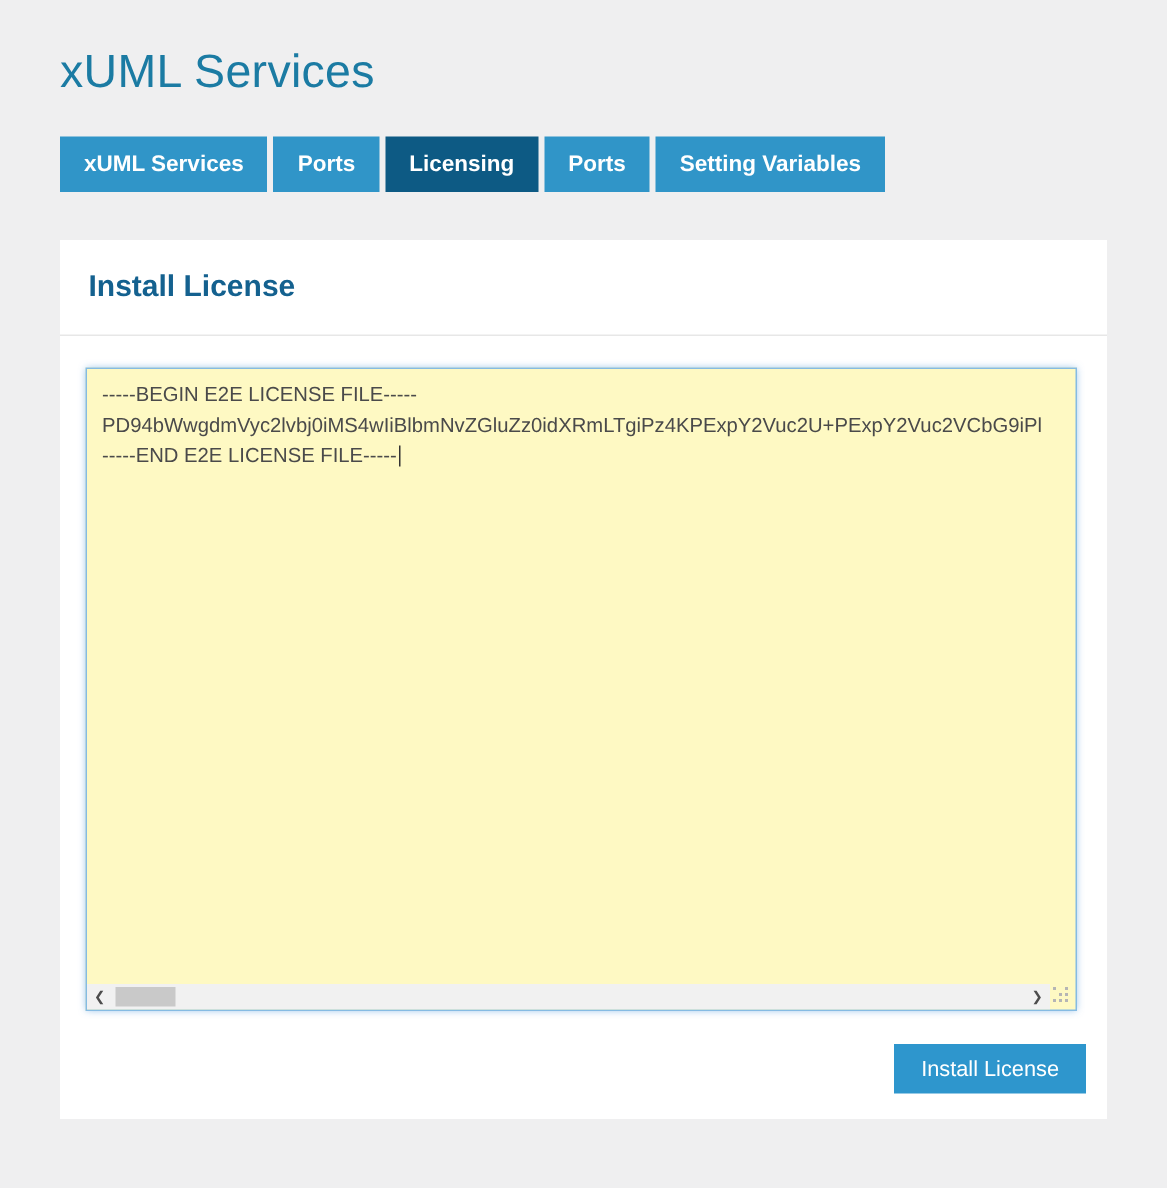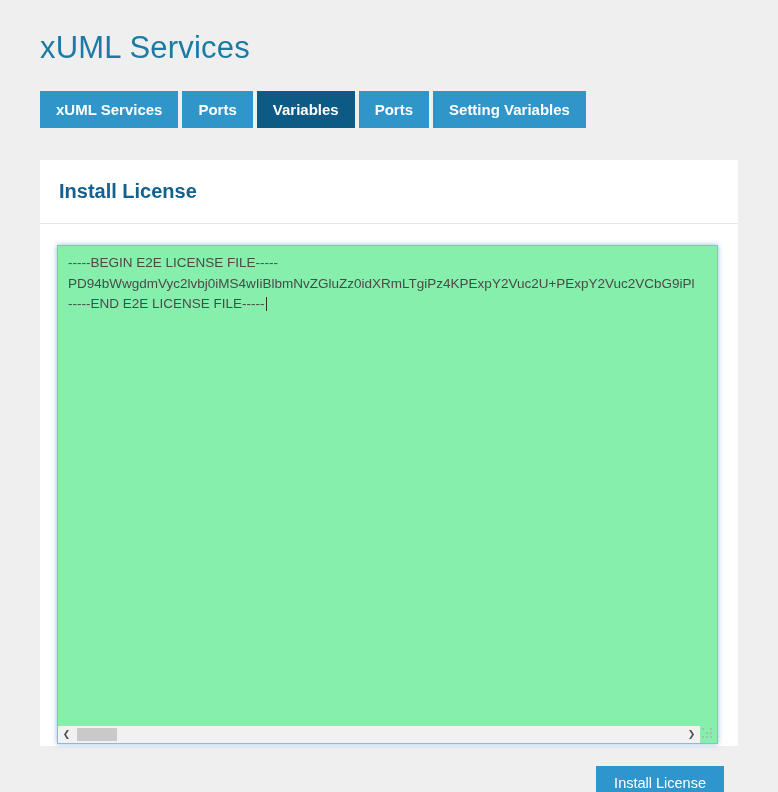--- a/index.html
+++ b/index.html
@@ -54,24 +54,24 @@
   .panel-heading {
     font-size:20px;
     font-weight:bold;
     color:#14618f;
   }
 
   
   .license-box {
     position:relative;
     margin:21px 20px 12px 17px;
-    height:499px;
+    height:429px;
     border:1px solid #85bbe3;
     box-shadow:0 0 5px rgba(110,170,225,0.75);
-    background:#86efac;
+    background:#fef9c3;
     overflow:hidden;
   }
   .license-text {
     padding:7px 10px;
     font-size:13.5px;
     line-height:20.5px;
     color:#4a4a4a;
     white-space:pre;
   }
   .caret {
@@ -156,21 +156,21 @@
 </head>
 <body>
 
 <div class="page">
 
   <h1 class="page-title">xUML Services</h1>
 
   <div class="tabbar">
     <div class="tab">xUML Services</div>
     <div class="tab">Ports</div>
-    <div class="tab active">Variables</div>
+    <div class="tab active">Licensing</div>
     <div class="tab">Ports</div>
     <div class="tab">Setting Variables</div>
   </div>
 
   <div class="panel">
 
     <div class="panel-header">
       <h2 class="panel-heading">Install License</h2>
     </div>
 

